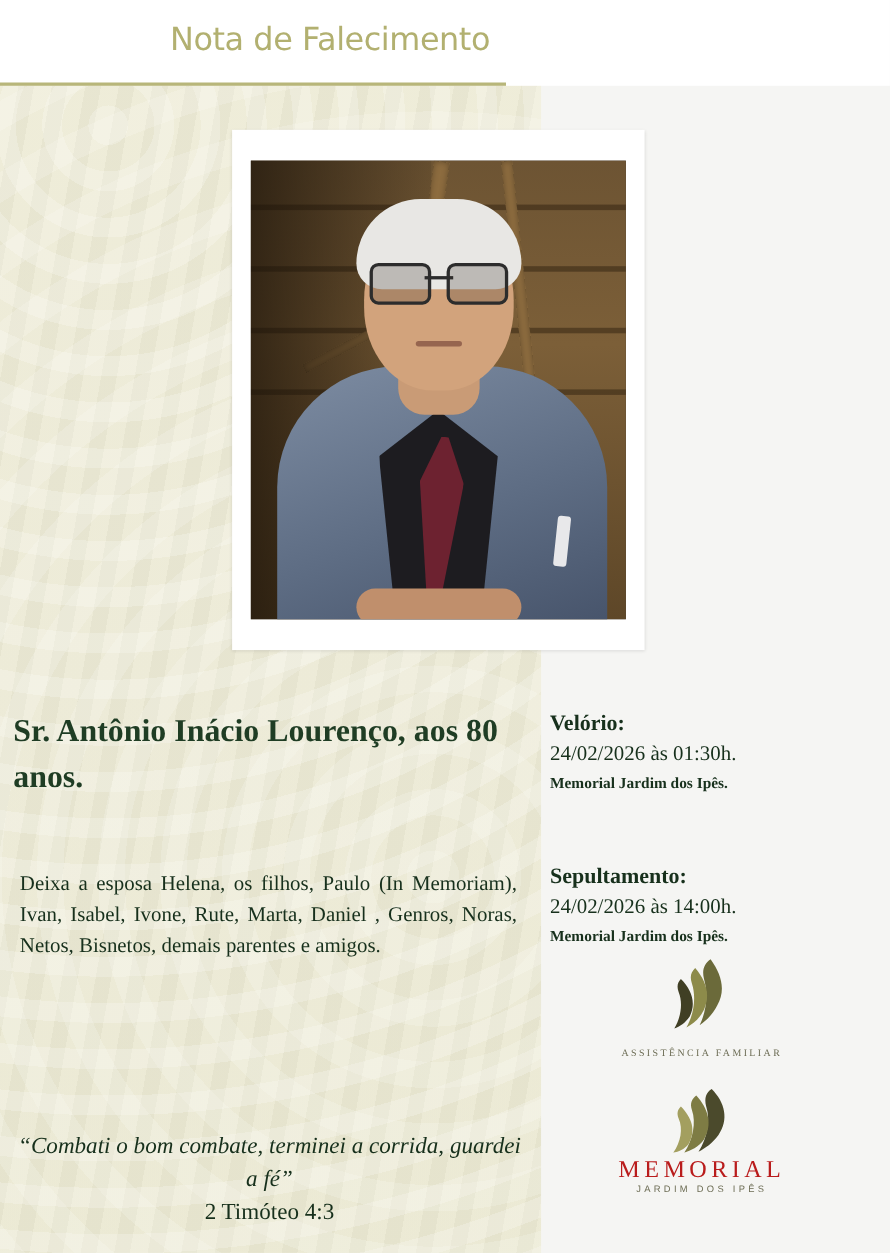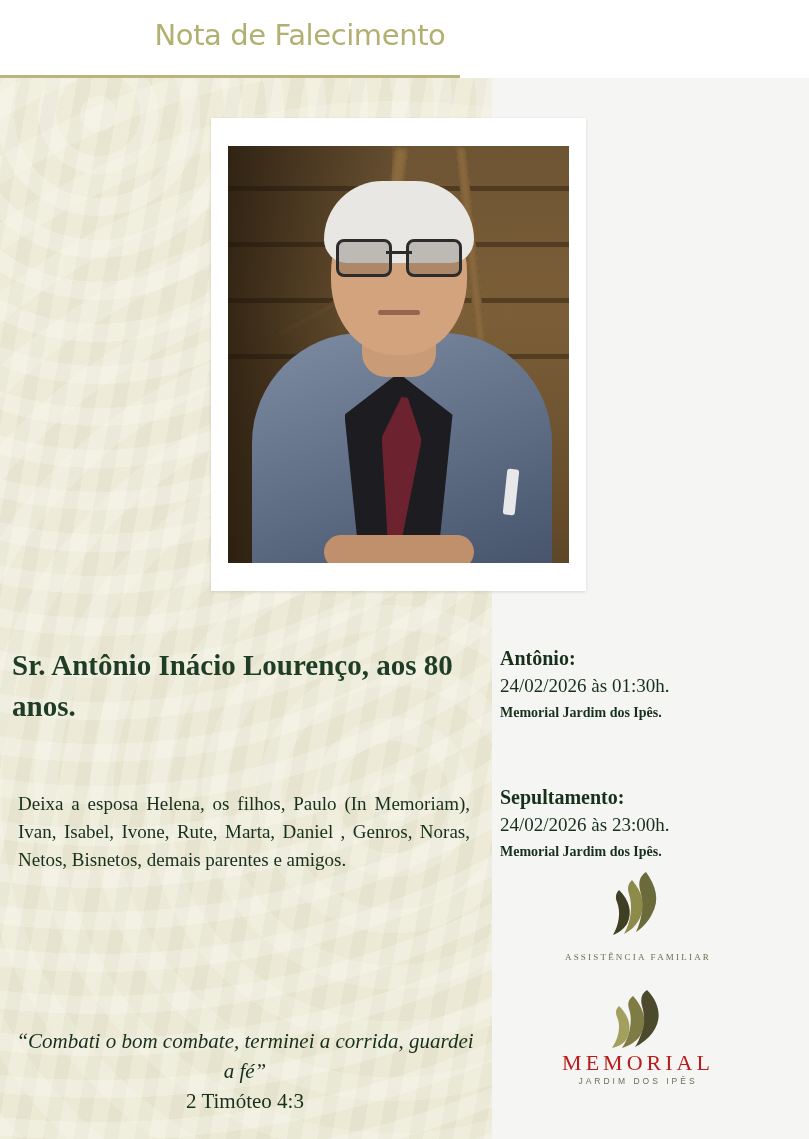--- a/index.html
+++ b/index.html
@@ -383,28 +383,28 @@
   <div class="deceased-name">Sr. Antônio Inácio Lourenço, aos 80 anos.</div>
 
   <div class="family-text">Deixa a esposa  Helena, os filhos, Paulo (In Memoriam),  Ivan,  Isabel,  Ivone,  Rute,  Marta,  Daniel  ,  Genros,  Noras,  Netos, Bisnetos,  demais parentes e amigos.</div>
 
   <div class="verse">
     <span>“Combati o bom combate, terminei a corrida, guardei a fé”</span><br>
     <span class="verse-ref">2 Timóteo 4:3</span>
   </div>
 
   <div class="svc-block svc-velorio">
-    <div class="svc-title">Antônio:</div>
+    <div class="svc-title">Velório:</div>
     <div class="svc-line">24/02/2026 às 01:30h.</div>
     <div class="svc-place">Memorial Jardim dos Ipês.</div>
   </div>
 
   <div class="svc-block svc-sepult">
     <div class="svc-title">Sepultamento:</div>
-    <div class="svc-line">24/02/2026 às 23:00h.</div>
+    <div class="svc-line">24/02/2026 às 14:00h.</div>
     <div class="svc-place">Memorial Jardim dos Ipês.</div>
   </div>
 
   <div class="logo logo-ipeprev">
     <svg class="logo-mark" width="72" height="66" viewBox="0 0 72 66">
       <path d="M44 2 C 54 16, 58 30, 50 44 C 46 52, 40 58, 34 62 C 40 50, 42 34, 38 20 C 36 12, 38 6, 44 2 Z" fill="#6b6a3a"></path>
       <path d="M30 10 C 40 22, 44 34, 38 48 C 34 56, 28 61, 22 64 C 29 52, 31 36, 27 24 C 25 18, 26 14, 30 10 Z" fill="#8d8b4a"></path>
       <path d="M17 20 C 27 30, 31 42, 25 54 C 21 60, 16 63, 11 65 C 17 55, 19 42, 15 32 C 13 27, 14 23, 17 20 Z" fill="#403f24"></path>
     </svg>
     <div class="logo-sub">ASSISTÊNCIA FAMILIAR</div>

